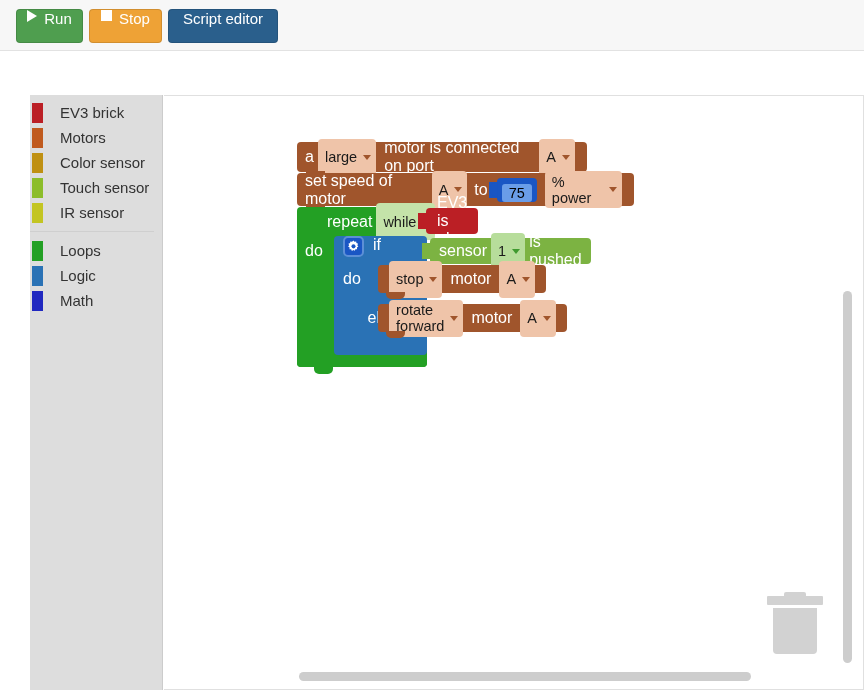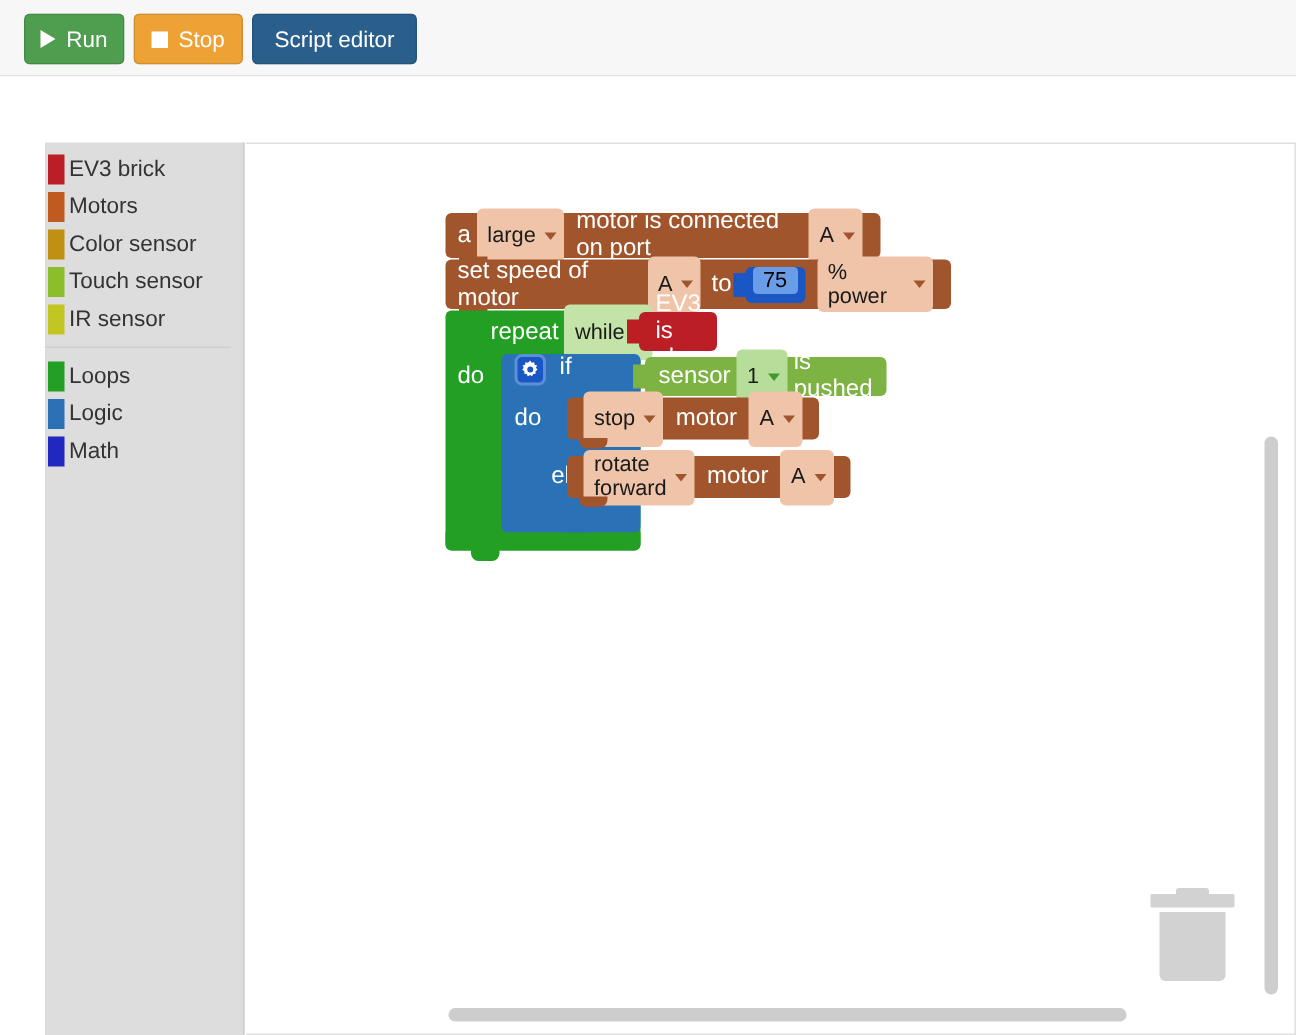--- a/index.html
+++ b/index.html
@@ -15,21 +15,21 @@
   #top-bar {
     position: absolute; left: 0; top: 0; width: 864px; height: 51px;
     background: #f7f7f7;
     border-bottom: 1px solid #e2e2e2;
   }
   .btn-main {
     position: absolute;
     border-radius: 4px;
     color: #ffffff;
     font-size: 15px;
-    display: flex; align-items: center; justify-content: center;
+    display: flex; align-items: flex-start; justify-content: center;
     cursor: pointer;
     border: 1px solid rgba(0,0,0,.12);
     user-select: none;
   }
   #btn-run   { left: 16px;  top: 9px; width: 67px;  height: 34px; background: #4f9e4f; }
   #btn-stop  { left: 89px;  top: 9px; width: 73px;  height: 34px; background: #eea236; }
   #btn-script{ left: 168px; top: 9px; width: 110px; height: 34px; background: #2a5f8c; }
 
   .glyph-play {
     width: 0; height: 0;
@@ -76,21 +76,21 @@
     background: #dddddd;
     border-right: 1px solid #cccccc;
     padding-top: 5px;
   }
   .tb-item {
     position: relative;
     height: 25px;
     display: flex; align-items: center;
     font-size: 15px;
     color: #333333;
-    padding-left: 16px;
+    padding-left: 30px;
     cursor: pointer;
     user-select: none;
   }
   .tb-swatch {
     position: absolute; left: 2px; top: 3px;
     width: 11px; height: 20px;
   }
   .tb-sep {
     height: 1px; background: #cfcfcf; margin: 6px 8px 6px 0;
   }
@@ -192,21 +192,21 @@
     width: 9px; height: 16px;
     background: inherit;
     clip-path: polygon(100% 0, 100% 100%, 25% 78%, 0 50%, 25% 22%);
   }
 
   
   .math-blk {
     background: #1a56c4;
     border-radius: 4px;
     height: 24px;
-    display: flex; align-items: flex-start;
+    display: flex; align-items: flex-end;
     padding: 0 5px;
     position: relative;
     margin: 0 4px 0 6px;
   }
   .num-field {
     background: #6a9de8;
     color: #000000;
     border-radius: 3px;
     padding: 1px 7px;
     font-size: 14.5px;

